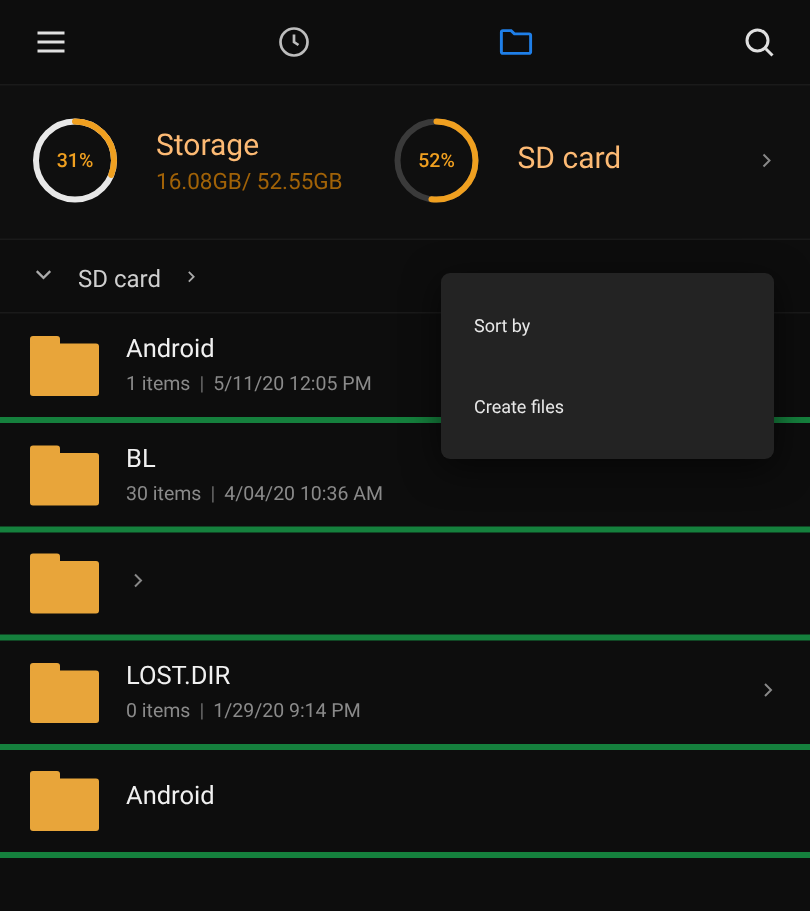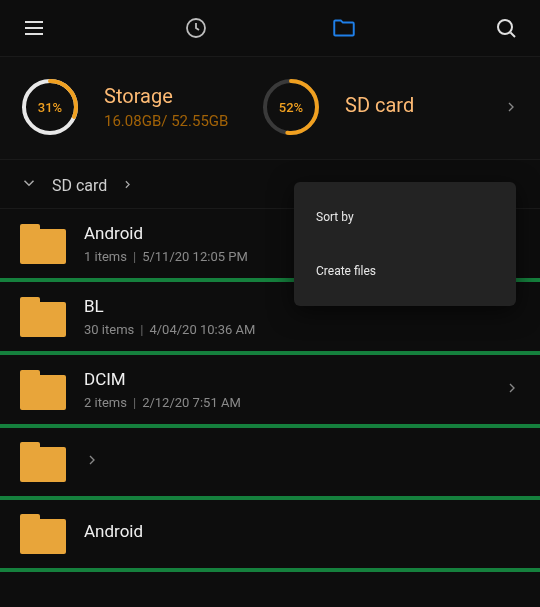--- a/index.html
+++ b/index.html
@@ -230,30 +230,30 @@
     </div>
     <div class="row">
       <div class="folder-icon"></div>
       <div class="row-text">
         <div class="row-title">BL</div>
         <div class="row-meta"><span>30 items</span><span class="sep">|</span><span>4/04/20 10:36 AM</span></div>
       </div>
     </div>
     <div class="row">
       <div class="folder-icon"></div>
-      <div class="row-text">
-        <div class="row-title">DCIM</div>
-        <div class="row-meta"><span>2 items</span><span class="sep">|</span><span>2/12/20 7:51 AM</span></div>
-      </div>
       <div class="row-chev"><svg width="16" height="16" viewBox="0 0 24 24" fill="none" stroke="#888" stroke-width="2">
           <polyline points="9 6 15 12 9 18"></polyline>
         </svg></div>
     </div>
     <div class="row">
       <div class="folder-icon"></div>
+      <div class="row-text">
+        <div class="row-title">LOST.DIR</div>
+        <div class="row-meta"><span>0 items</span><span class="sep">|</span><span>1/29/20 9:14 PM</span></div>
+      </div>
       <div class="row-chev"><svg width="16" height="16" viewBox="0 0 24 24" fill="none" stroke="#888" stroke-width="2">
           <polyline points="9 6 15 12 9 18"></polyline>
         </svg></div>
     </div>
     <div class="row">
       <div class="folder-icon"></div>
       <div class="row-text">
         <div class="row-title">Android</div>
       </div>
     </div>

